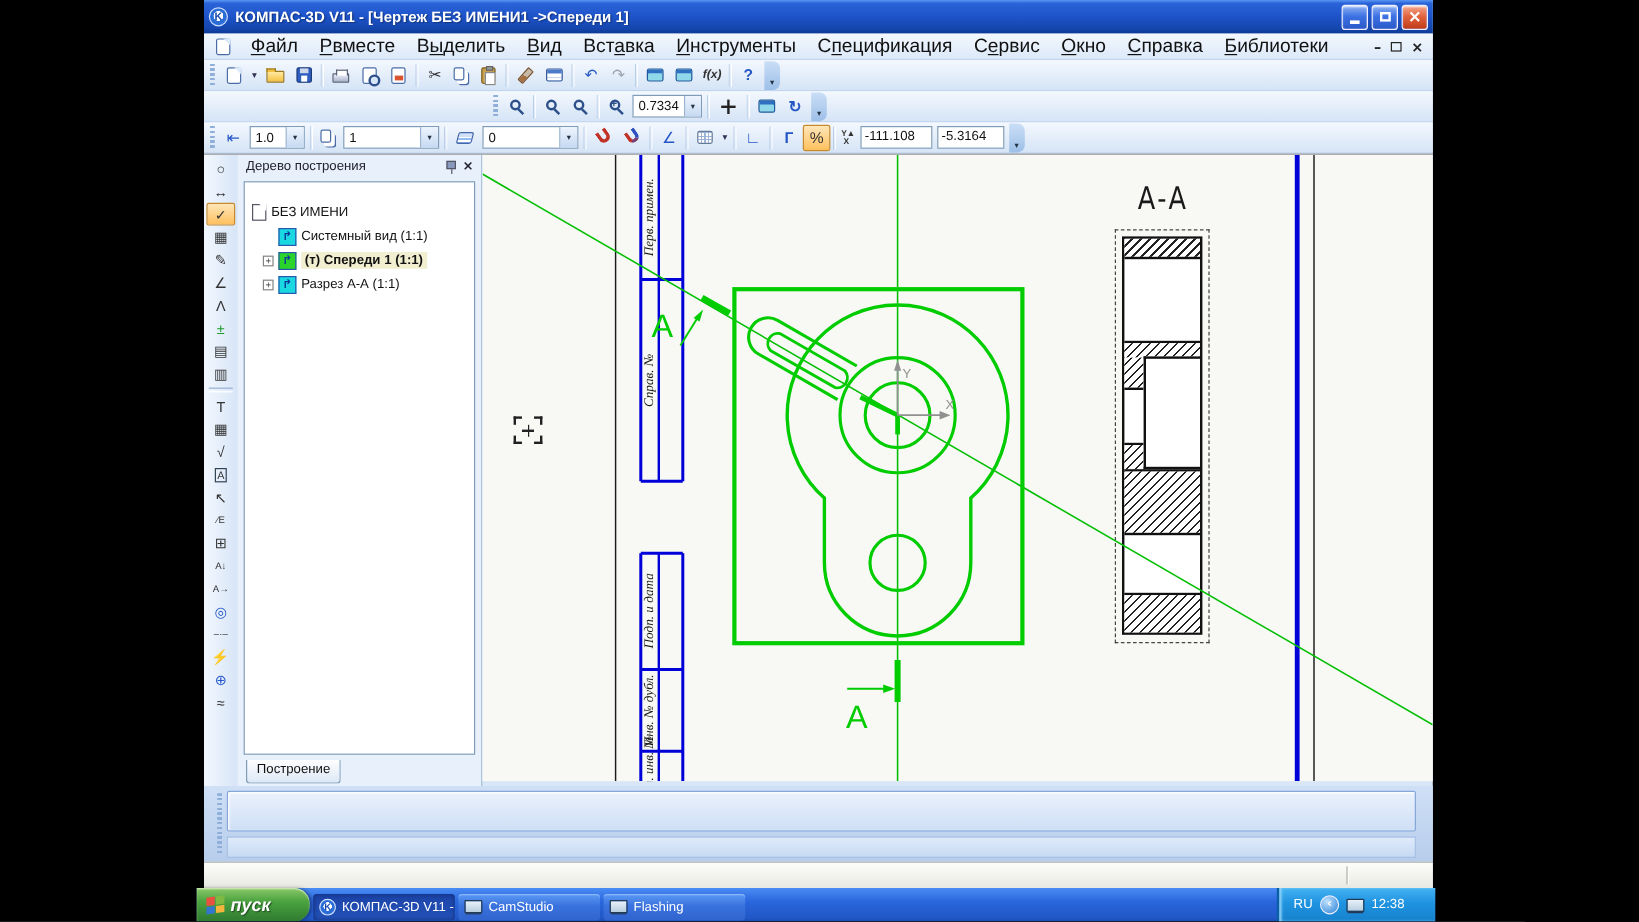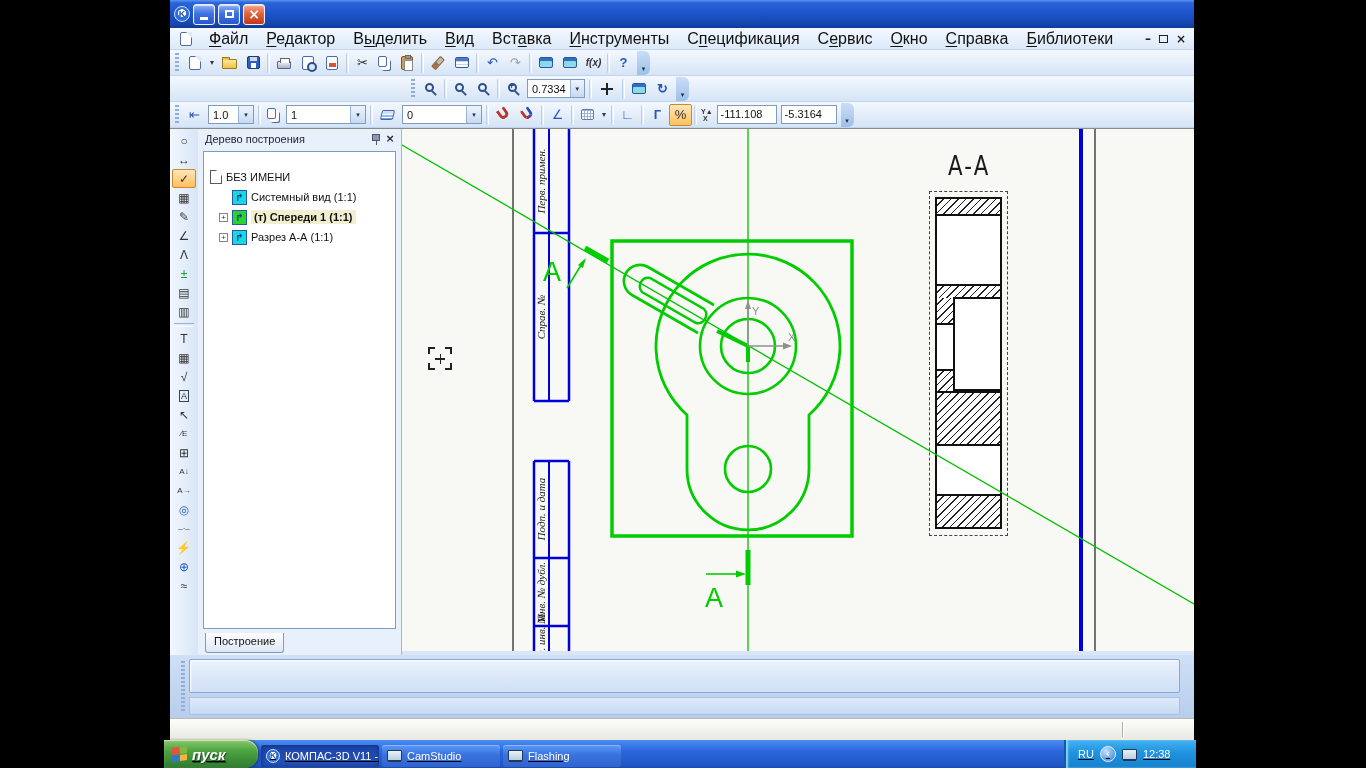--- a/index.html
+++ b/index.html
@@ -145,21 +145,21 @@
   .pz-handle{position:absolute;left:11px;top:6px;bottom:6px;width:4px;background:repeating-linear-gradient(180deg,#8faed8 0 2px,transparent 2px 4px);}
   .pz-strip1{position:absolute;left:19px;right:14px;top:4px;height:34px;border:1px solid #86a7d8;border-radius:2px;
     background:linear-gradient(180deg,#eaf2fc,#cfdff6);box-shadow:inset 1px 1px 2px #fff;}
   .pz-strip2{position:absolute;left:19px;right:14px;top:42px;height:18px;background:linear-gradient(180deg,#dfeafa,#c6daf3);border:1px solid #a8c2e6;}
   .statusbar{position:absolute;left:0;top:718px;width:100%;height:22px;background:linear-gradient(180deg,#fdfdfb,#e9e9e2);
     border-top:1px solid #b9b9b2;font-size:11px;color:#111;display:flex;align-items:center;padding-left:7px;}
   .sb-sep{position:absolute;left:952px;top:3px;bottom:3px;width:1px;background:#b0b0a8;box-shadow:1px 0 0 #fff;}
 
   
   .taskbar{position:absolute;left:164px;top:740px;width:1032px;height:28px;
-    background:linear-gradient(180deg,#4a8cf4 0%,#2a66dd 40%,#2157c6 90%,#1a4ab0 100%);display:flex;align-items:center;text-decoration:underline;}
+    background:linear-gradient(180deg,#4a8cf4 0%,#2a66dd 40%,#2157c6 90%,#1a4ab0 100%);display:flex;align-items:center;}
   .start{width:94px;height:28px;border-radius:0 13px 13px 0;display:flex;align-items:center;gap:5px;padding-left:8px;
     background:linear-gradient(180deg,#8cc86a 0%,#4aa33f 40%,#338033 90%);box-shadow:inset 0 1px 1px #cfe8b8,2px 0 3px rgba(0,0,0,.35);
     color:#fff;font:bold italic 15px "Liberation Sans";text-shadow:1px 1px 1px #1e4a1e;}
   .flag{width:15px;height:14px;display:grid;grid-template-columns:1fr 1fr;grid-template-rows:1fr 1fr;gap:1px;transform:skewY(-8deg);}
   .flag i:nth-child(1){background:#e8503f;} .flag i:nth-child(2){background:#7eb943;}
   .flag i:nth-child(3){background:#3376cf;} .flag i:nth-child(4){background:#f3b53c;}
   .tbbtn{height:22px;width:118px;margin:3px 0 0 3px;border-radius:3px;display:flex;align-items:center;gap:5px;padding:0 5px;
     background:linear-gradient(180deg,#5a9af6,#3a72dd 45%,#3064cf);box-shadow:inset 0 1px 0 #8ab6f8;color:#fff;font-size:11px;white-space:nowrap;overflow:hidden;}
   .tbbtn.active{background:linear-gradient(180deg,#1d44a8,#2352b8);box-shadow:inset 1px 2px 3px #10297010, inset 0 0 4px #122e78;}
   .tbbtn .klogo{width:14px;height:14px;font:bold 8px/12px "Liberation Sans";}
@@ -172,37 +172,38 @@
 </style>
 </head>
 <body>
 
 <div class="stage">
 
   <div class="app">
 
     <div class="titlebar">
       <span class="klogo">K</span>
+      <span class="wtitle">КОМПАС-3D V11 - [Чертеж БЕЗ ИМЕНИ1 -&gt;Спереди 1]</span>
       <span class="wb">
           <span class="minbar"></span>
         </span>
       <span class="wb">
           <span class="restbox"></span>
         </span>
       <span class="wb close">
           <span>×</span>
         </span>
     </div>
 
     <div class="menubar">
       <span class="tbtn ic-page" style="margin:0 8px 0 6px;"></span>
       <div style="display:flex;" able="false">
 
       <span class="mitem"><span></span><u>Ф</u><span>айл</span></span>
-          <span class="mitem"><span></span><u>Р</u><span>едактор</span></span>
+          <span class="mitem"><span></span><u>Р</u><span>вместе</span></span>
           <span class="mitem"><span>В</span><u>ы</u><span>делить</span></span>
           <span class="mitem"><span></span><u>В</u><span>ид</span></span>
           <span class="mitem"><span>Вст</span><u>а</u><span>вка</span></span>
           <span class="mitem"><span></span><u>И</u><span>нструменты</span></span>
           <span class="mitem"><span>С</span><u>п</u><span>ецификация</span></span>
           <span class="mitem"><span>С</span><u>е</u><span>рвис</span></span>
           <span class="mitem"><span></span><u>О</u><span>кно</span></span>
           <span class="mitem"><span></span><u>С</u><span>правка</span></span>
           <span class="mitem"><span></span><u>Б</u><span>иблиотеки</span></span>
         </div>

